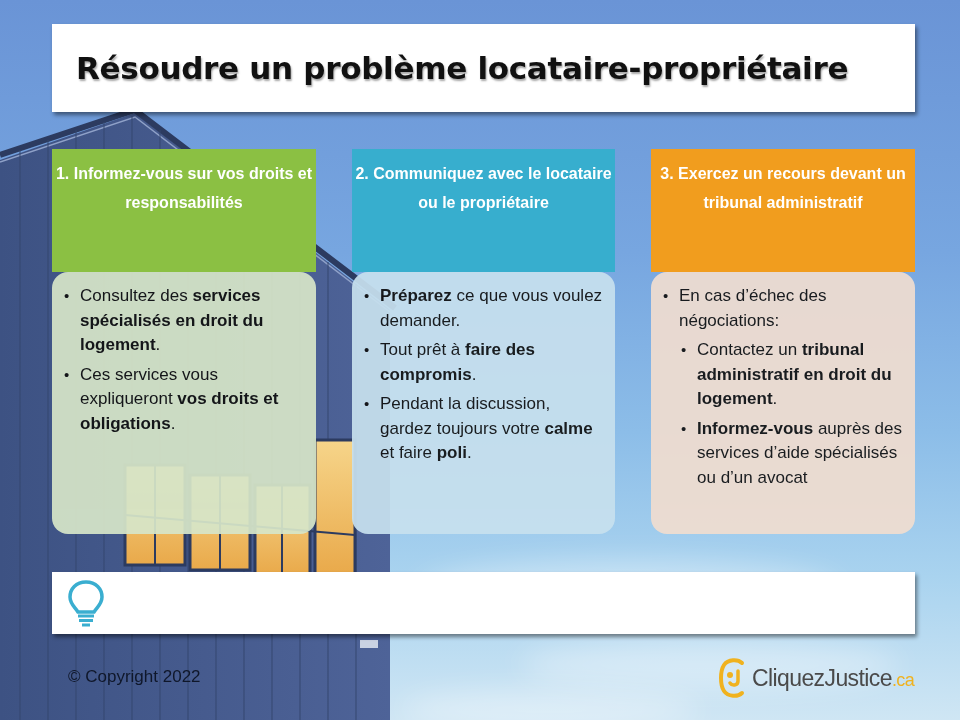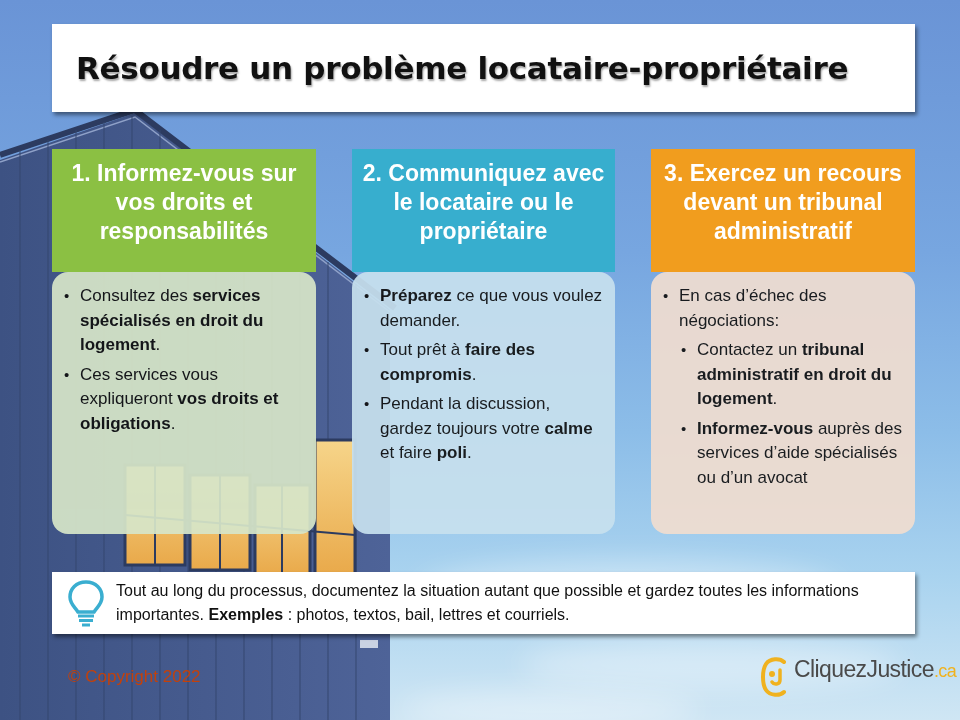--- a/index.html
+++ b/index.html
@@ -34,21 +34,21 @@
     text-shadow: 1px 2px 2px rgba(0,0,0,0.35);
   }
   .step {
     position: absolute; top: 149px; height: 385px;
   }
   .step-header {
     height: 123px;
     color: #fff;
     font-family: "Liberation Sans", sans-serif;
     font-weight: bold;
-    font-size: 23px;
+    font-size: 16px;
     line-height: 29px;
     text-align: center;
     padding-top: 10px;
   }
   .step-body {
     height: 262px;
     padding: 12px 12px 0 10px;
     font-family: "Liberation Sans", sans-serif;
     font-size: 17px;
     line-height: 24.5px;
@@ -74,25 +74,25 @@
     display: flex; align-items: center;
   }
   .tip-icon { width: 40px; height: 50px; margin-left: 14px; margin-right: 10px; flex: none; }
   .tip-text {
     font-family: "Liberation Sans", sans-serif;
     font-size: 16px; line-height: 24px; color: #111;
   }
   .copyright {
     position: absolute; left: 68px; top: 667px;
     font-family: "Liberation Sans", sans-serif;
-    font-size: 17px; color: #c2410c;
+    font-size: 17px; color: #0f172a;
   }
   .logo {
-    position: absolute; left: 760px; top: 656px; height: 44px;
-    display: flex; align-items: flex-start;
+    position: absolute; left: 718px; top: 656px; height: 44px;
+    display: flex; align-items: center;
   }
   .logo-text {
     font-family: "Liberation Sans", sans-serif;
     font-size: 23px; color: #4a4a4a; letter-spacing: -0.6px; margin-left: 4px;
   }
   .logo-tld { color: #f0b21f; font-size: 18px; }
 </style>
 </head>
 <body>
 
@@ -183,21 +183,20 @@
     </div>
 </section>
 
 <div class="tip-box">
   <svg class="tip-icon" viewBox="0 0 40 50">
     <path d="M20 4 C10 4 4 11 4 19 C4 26 9 29 12 34 L28 34 C31 29 36 26 36 19 C36 11 30 4 20 4 Z" fill="none" stroke="#3aaed0" stroke-width="3.5"></path>
     <line x1="12" y1="38" x2="28" y2="38" stroke="#3aaed0" stroke-width="3"></line>
     <line x1="13" y1="42.5" x2="27" y2="42.5" stroke="#3aaed0" stroke-width="3"></line>
     <line x1="16" y1="47" x2="24" y2="47" stroke="#3aaed0" stroke-width="3"></line>
   </svg>
-  <p class="tip-text"><span>Tout au long du processus, documentez la situation autant que possible et gardez toutes les informations importantes. </span><b>Exemples</b><span> : photos, textos, bail, lettres et courriels.</span></p>
 </div>
 
 <div class="copyright">© Copyright 2022</div>
 
 <div class="logo">
   <svg width="30" height="42" viewBox="0 0 30 42">
     <path d="M24 6 C20 2 10 2 6 8 C2 14 2 28 6 34 C10 40 20 40 24 36" fill="none" stroke="#f0b21f" stroke-width="4" stroke-linecap="round"></path>
     <circle cx="12" cy="18" r="3" fill="#f0b21f"></circle>
     <path d="M20 14 L20 24 C20 29 14 29 12 26" fill="none" stroke="#f0b21f" stroke-width="3.5" stroke-linecap="round"></path>
   </svg>

